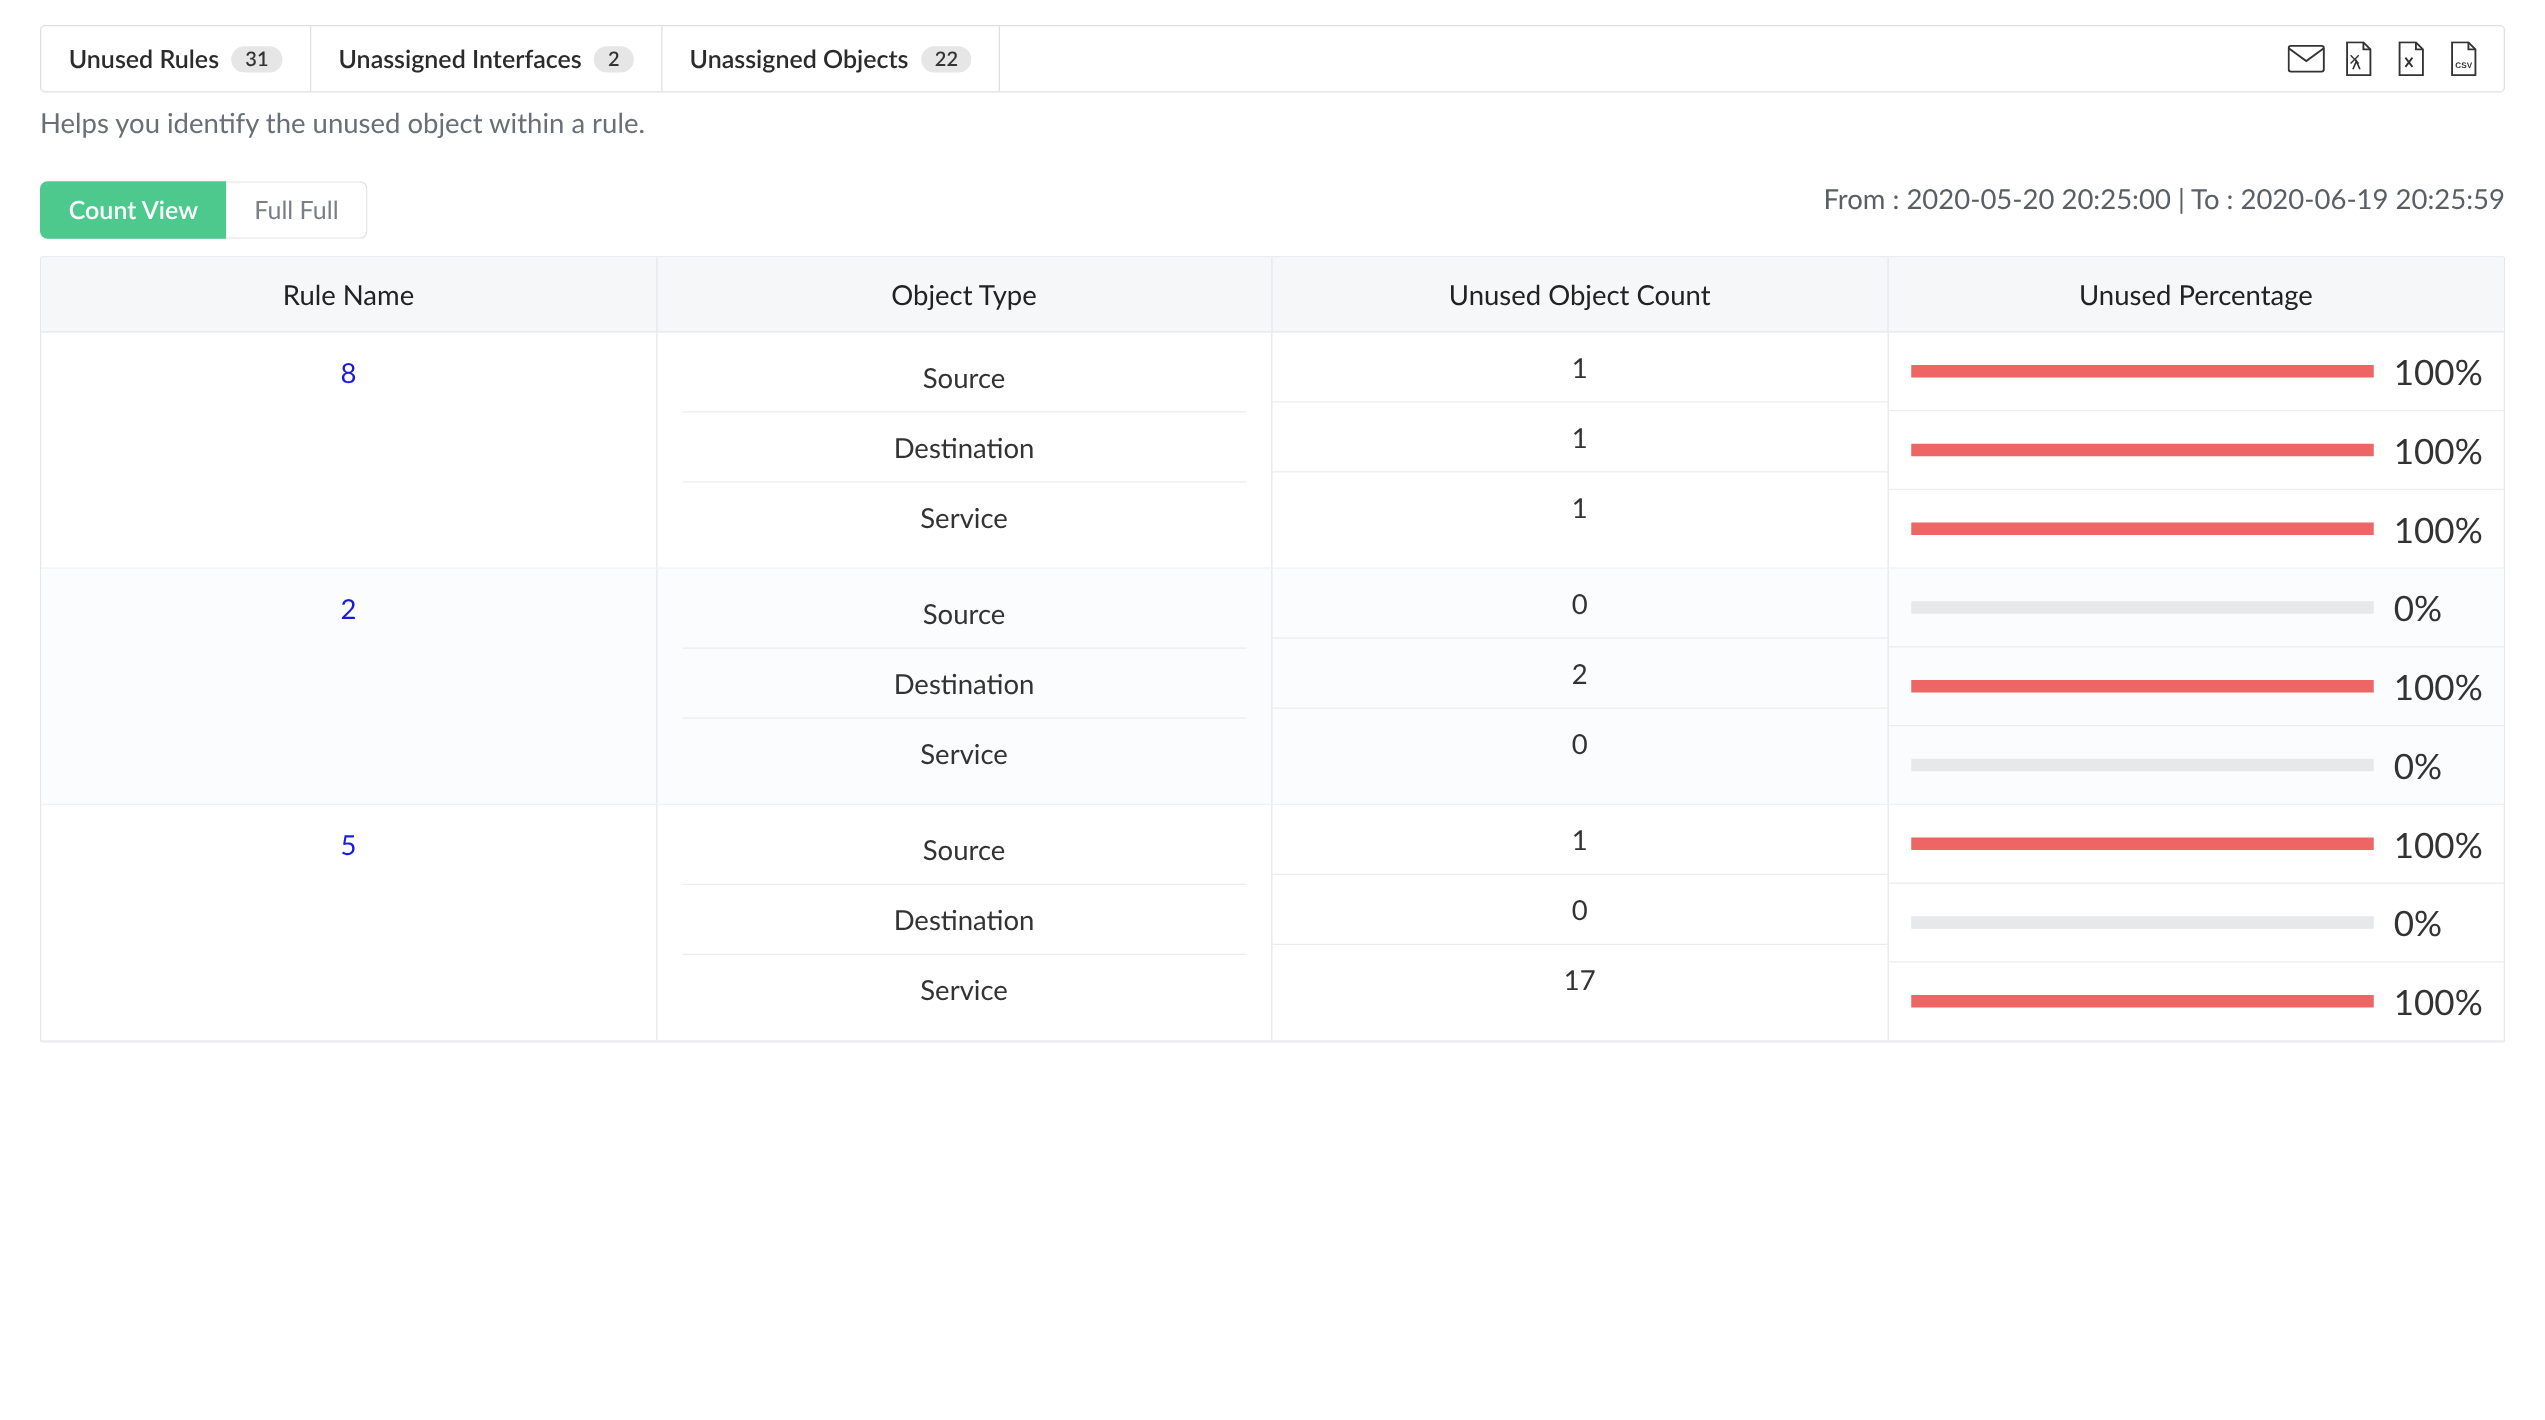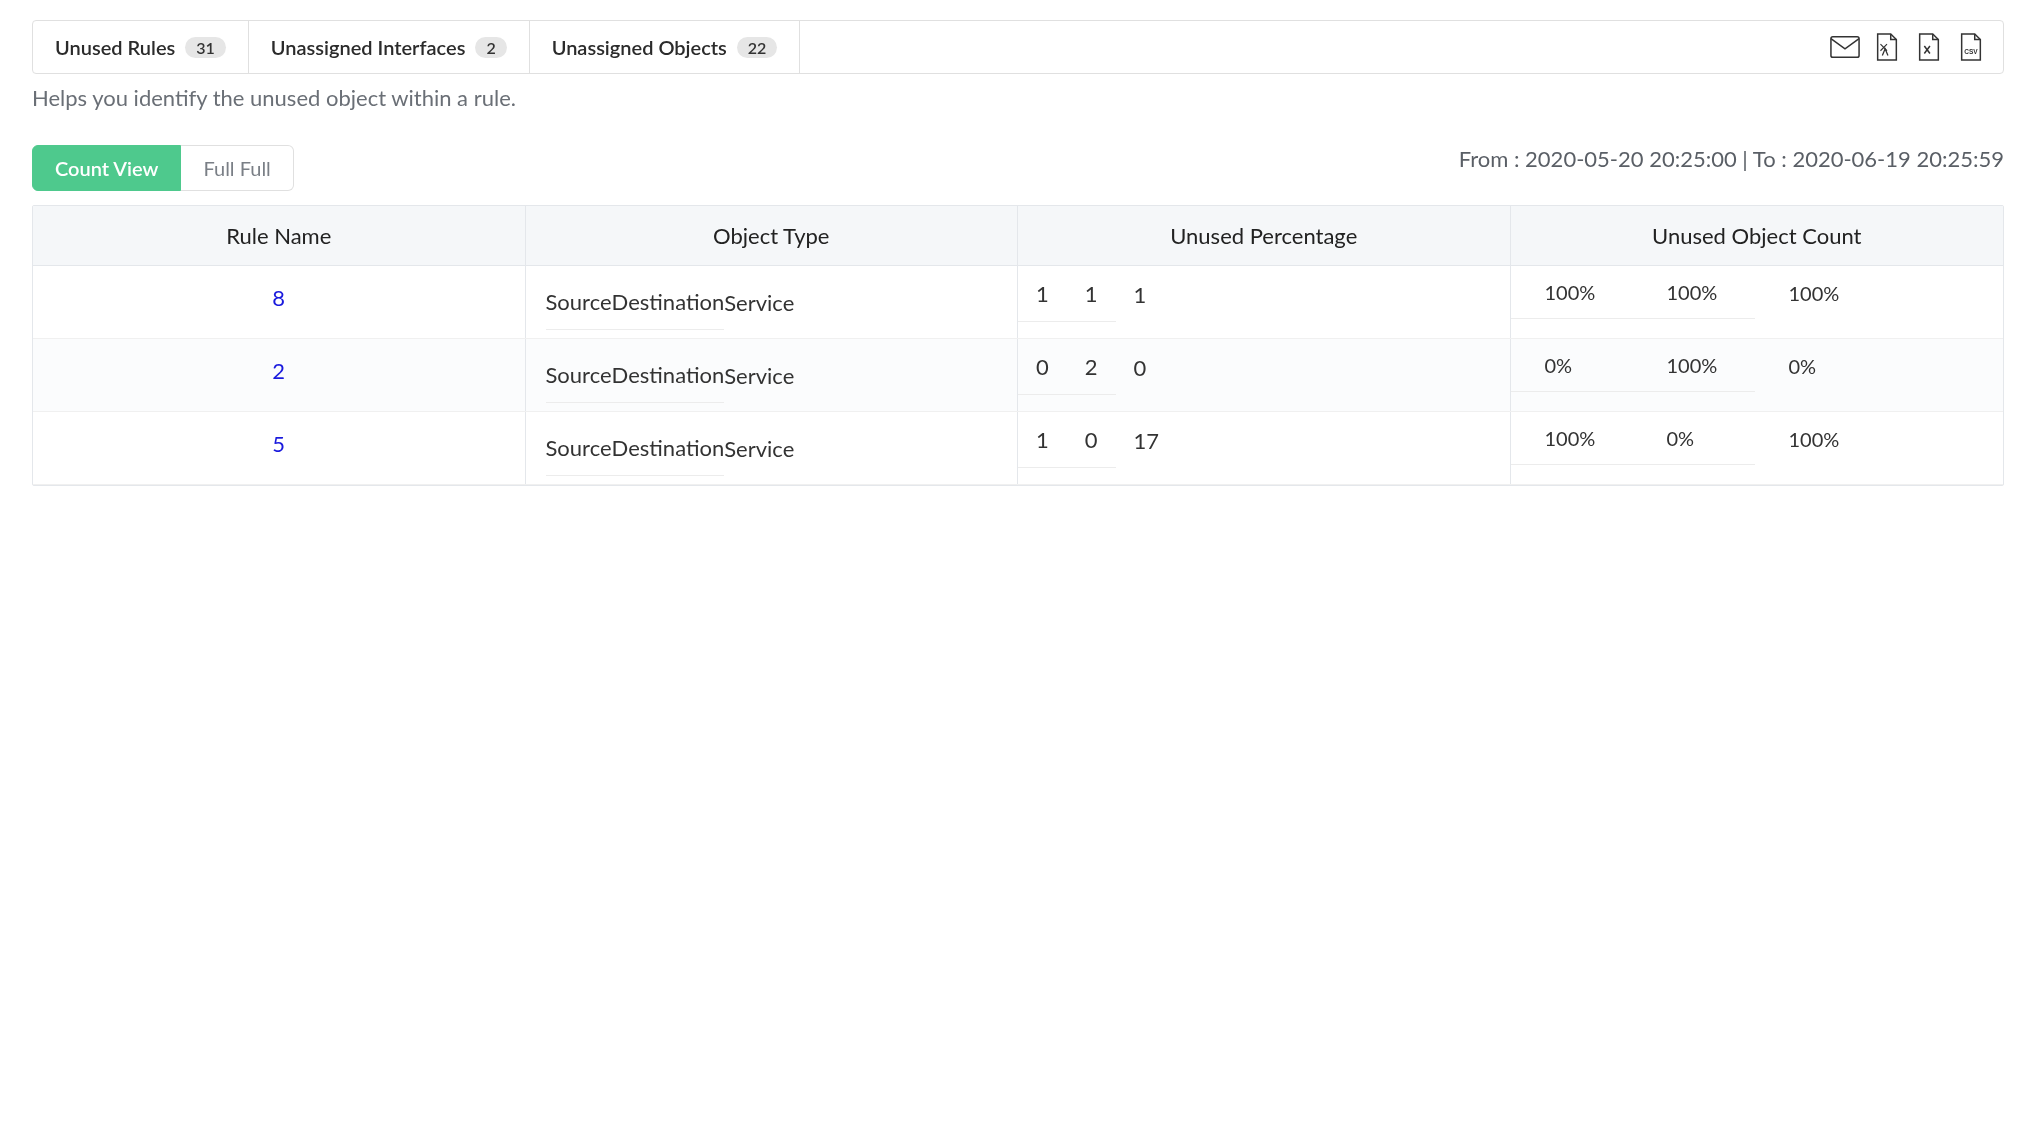--- a/index.html
+++ b/index.html
@@ -144,20 +144,21 @@
     padding-top: 18px;
   }
   .rule-link {
     color: #1a1add;
     font-size: 22px;
     cursor: pointer;
   }
 
   .sub-rows {
     display: flex;
+    flex-direction: column;
   }
   .sub-row {
     display: flex;
     align-items: center;
     justify-content: center;
     border-bottom: 1px solid #ececec;
     padding: 14px 18px;
     font-size: 22px;
     color: #333;
     min-height: 52px;
@@ -177,21 +178,21 @@
   .pct-track {
     height: 10px;
     background: #e6e8ea;
     position: relative;
   }
   .pct-fill {
     height: 10px;
     background: #ee6565;
   }
   .pct-label {
-    font-size: 20px;
+    font-size: 28px;
     color: #333;
     text-align: left;
   }
   .sub-rows.pct .sub-row { justify-content: stretch; }
 </style>
 </head>
 <body>
 
 <div class="tabs-row">
 
@@ -252,22 +253,22 @@
     <div class="toggle-btn left active">Count View</div>
     <div class="toggle-btn right">Full Full</div>
   </div>
   <div class="date-range">From : 2020-05-20 20:25:00 | To : 2020-06-19 20:25:59</div>
 </div>
 
 <div class="data-table">
   <div class="thead">
     <div class="th">Rule Name</div>
     <div class="th">Object Type</div>
+    <div class="th">Unused Object Count</div>
     <div class="th">Unused Percentage</div>
-    <div class="th">Unused Object Count</div>
   </div>
   <div class="tbody" id="tbody">
       <div class="row-group">
         <div class="cell rule-name"><span class="rule-link">8</span></div>
         <div class="cell">
           <div class="sub-rows obj-type">
             <div class="sub-row">Source</div>
             <div class="sub-row">Destination</div>
             <div class="sub-row">Service</div>
           </div>

